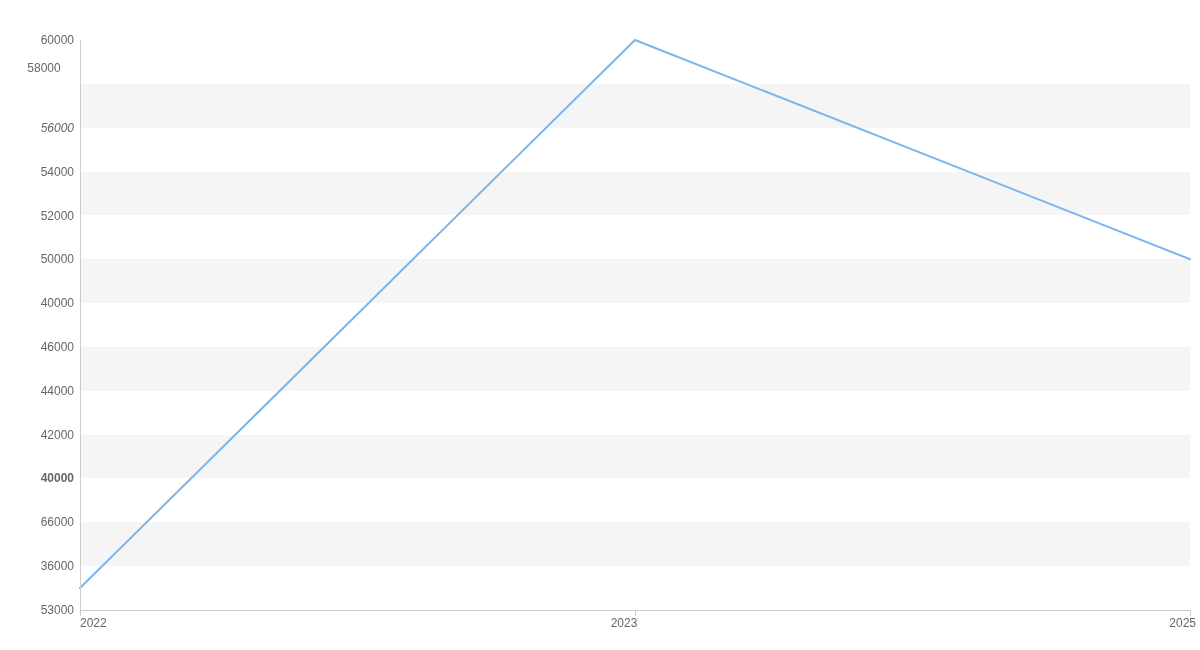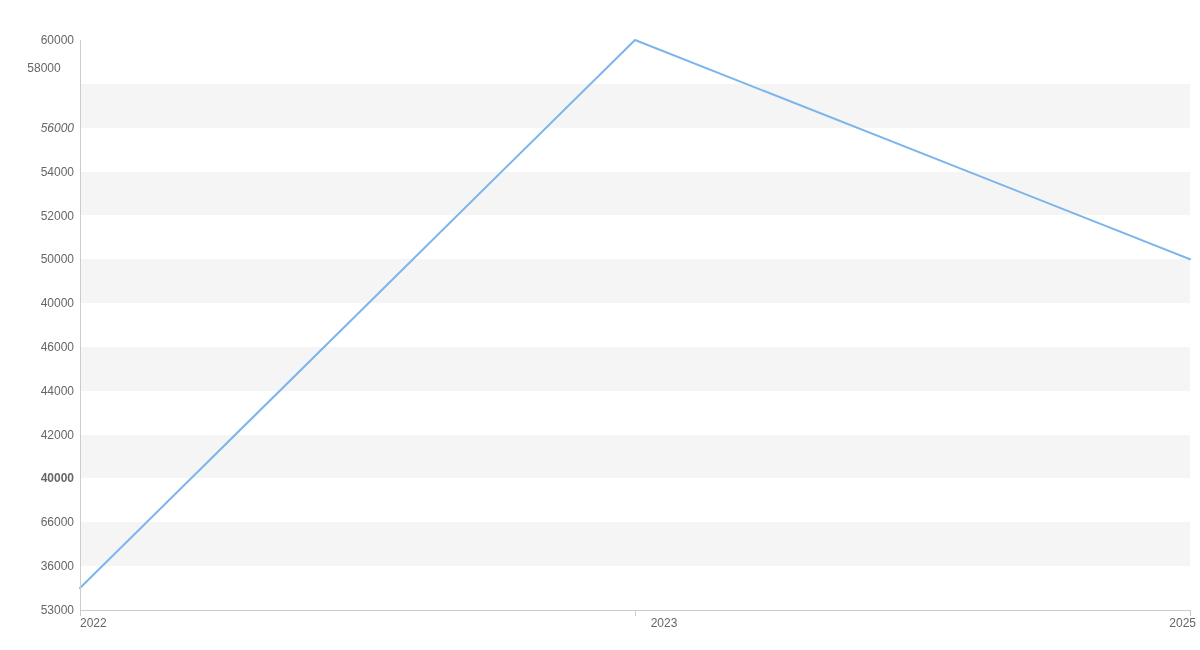--- a/index.html
+++ b/index.html
@@ -113,16 +113,16 @@
     <div class="y-tick-label" style="top: 303.077px;">40000</div>
     <div class="y-tick-label" style="top: 259.231px;">50000</div>
     <div class="y-tick-label" style="top: 216px;">52000</div>
     <div class="y-tick-label" style="top: 171.538px;">54000</div>
     <div class="y-tick-label" style="top: 127.692px; font-style: italic;">56000</div>
     <div class="y-tick-label" style="top: 68px; text-align: center;">58000</div>
     <div class="y-tick-label" style="top: 40px;">60000</div>
     <div class="x-tick-mark" style="left: 80px;"></div>
     <div class="x-tick-label" style="left: 80px; transform: translateX(0px);">2022</div>
     <div class="x-tick-mark" style="left: 635px;"></div>
-    <div class="x-tick-label" style="left: 664px;">2023</div>
+    <div class="x-tick-label" style="left: 624px;">2023</div>
     <div class="x-tick-mark" style="left: 1190px;"></div>
     <div class="x-tick-label" style="left: 1190px; transform: translateX(-100%); margin-left: 6px;">2025</div>
   </div>
 
 </body></html>

